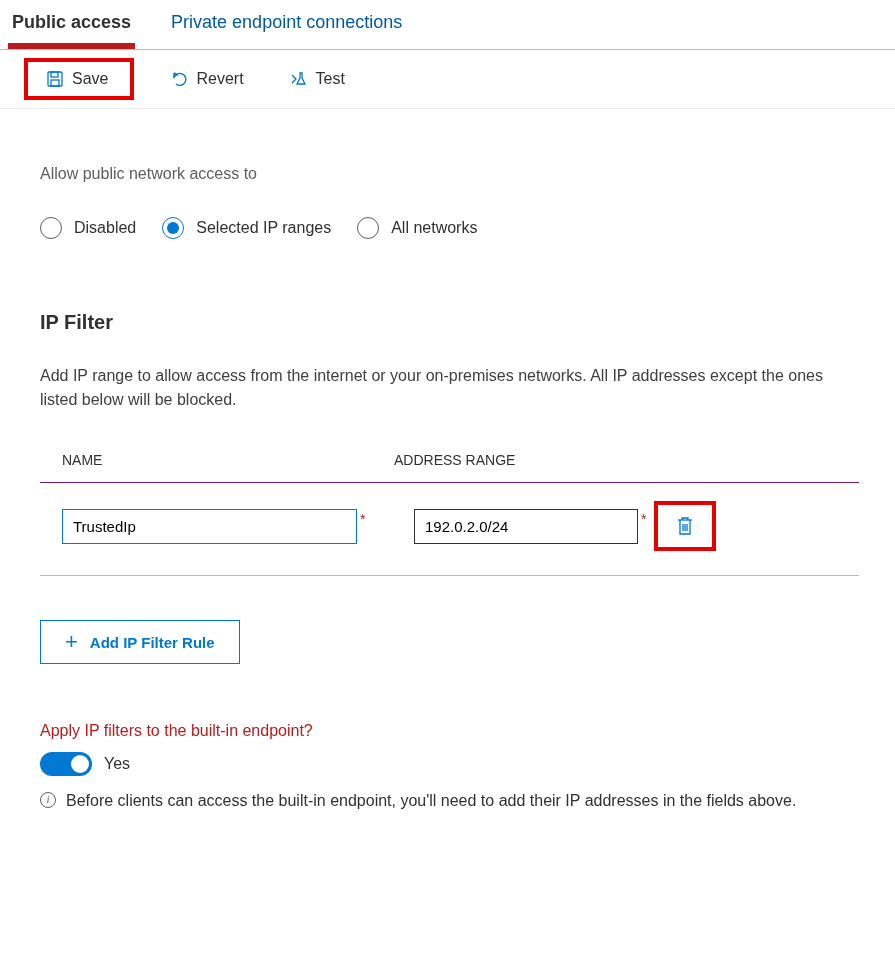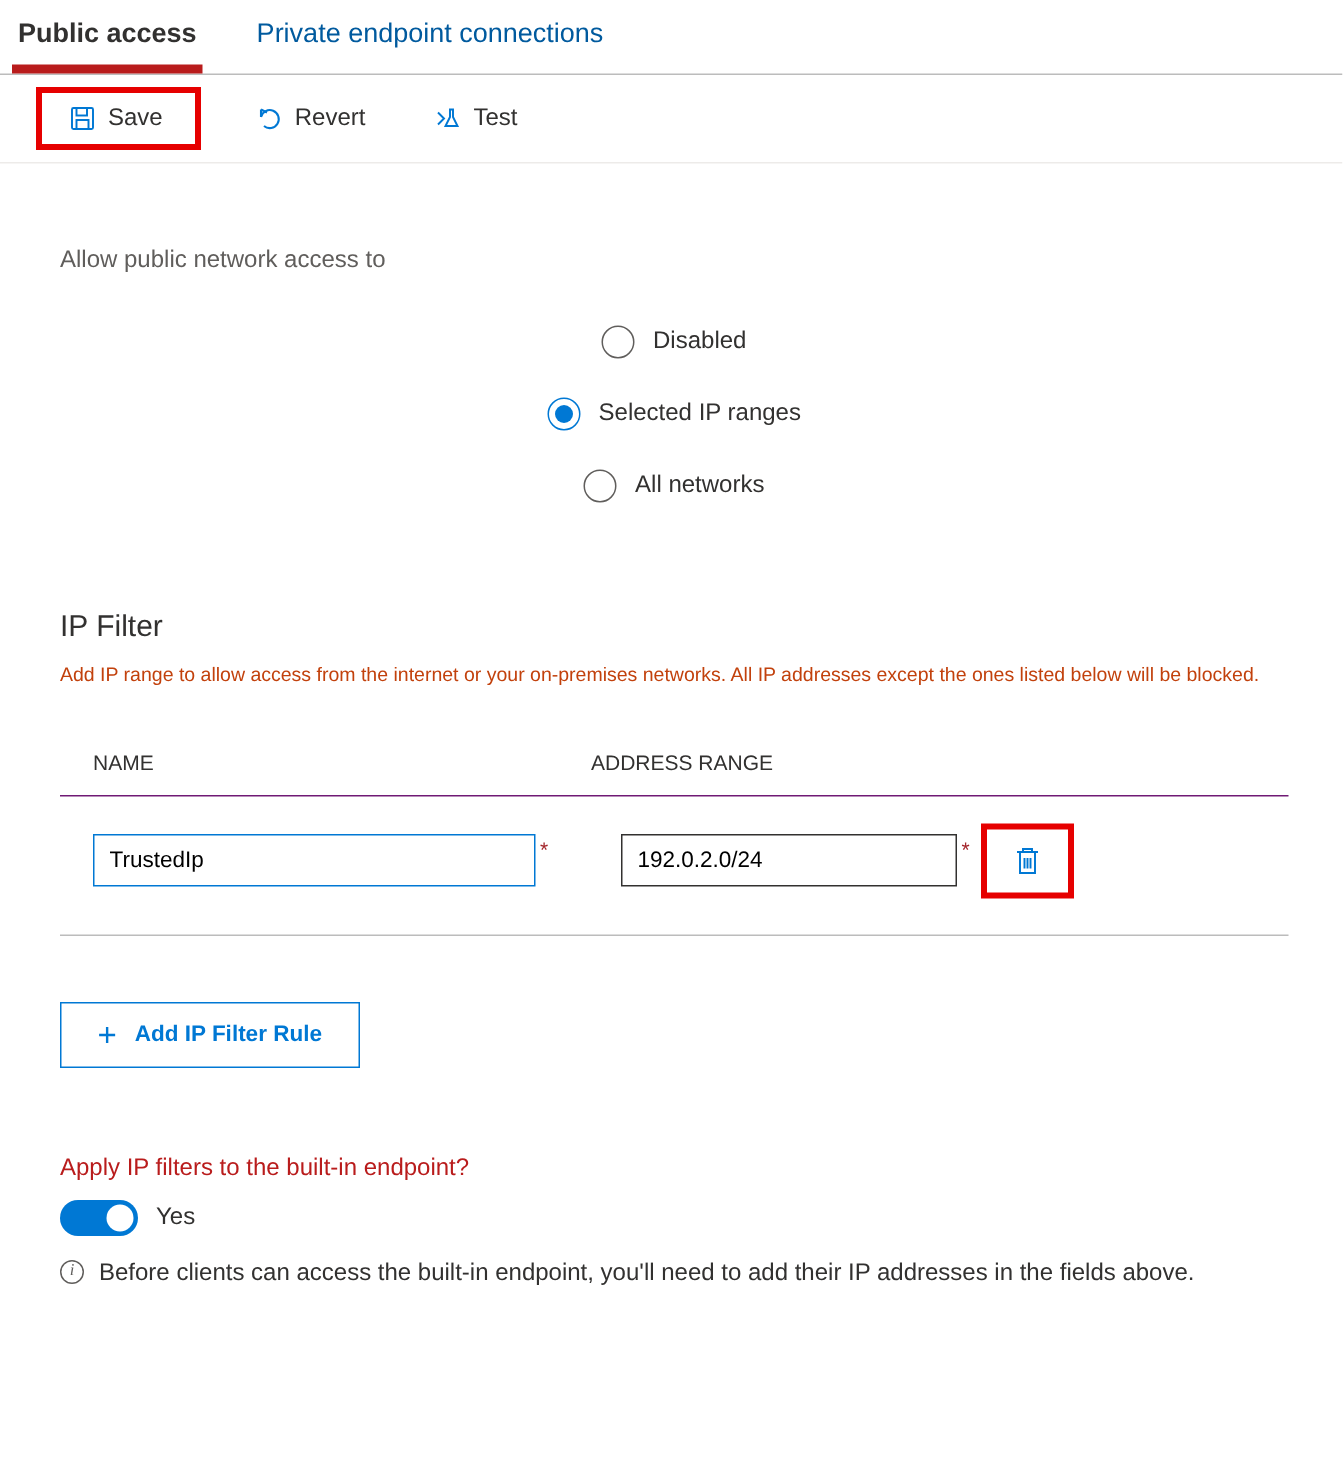--- a/index.html
+++ b/index.html
@@ -58,21 +58,21 @@
       justify-content: center;
     }
     .content {
       padding: 56px 36px 24px 40px;
     }
     .section-label {
       color: #605e5c;
       font-size: 16px;
       margin-bottom: 34px;
     }
-    .radio-group { display: flex; flex-direction: column; gap: 26px; align-items: center; }
+    .radio-group { display: flex; flex-direction: row; gap: 26px; }
     .radio-option { display: flex; align-items: center; gap: 12px; cursor: pointer; }
     .radio {
       width: 22px;
       height: 22px;
       border: 1px solid #605e5c;
       border-radius: 50%;
       display: flex;
       align-items: center;
       justify-content: center;
       flex-shrink: 0;
@@ -83,28 +83,28 @@
     .radio.checked::after {
       content: '';
       width: 12px;
       height: 12px;
       background: #0078d4;
       border-radius: 50%;
     }
     .radio-label { font-size: 16px; color: #323130; }
     .ip-filter-heading {
       font-size: 20px;
-      font-weight: 400;
+      font-weight: 700;
       margin-top: 72px;
-      margin-bottom: 10px;
+      margin-bottom: 30px;
     }
     .ip-filter-desc {
-      font-size: 13px;
+      font-size: 16px;
       line-height: 1.5;
-      color: #c2410c;
+      color: #404040;
       margin-bottom: 40px;
     }
     .table-header {
       display: flex;
       padding: 0 22px 14px 22px;
       border-bottom: 1px solid #701a75;
       font-size: 14px;
       font-weight: 400;
       color: #323130;
     }

